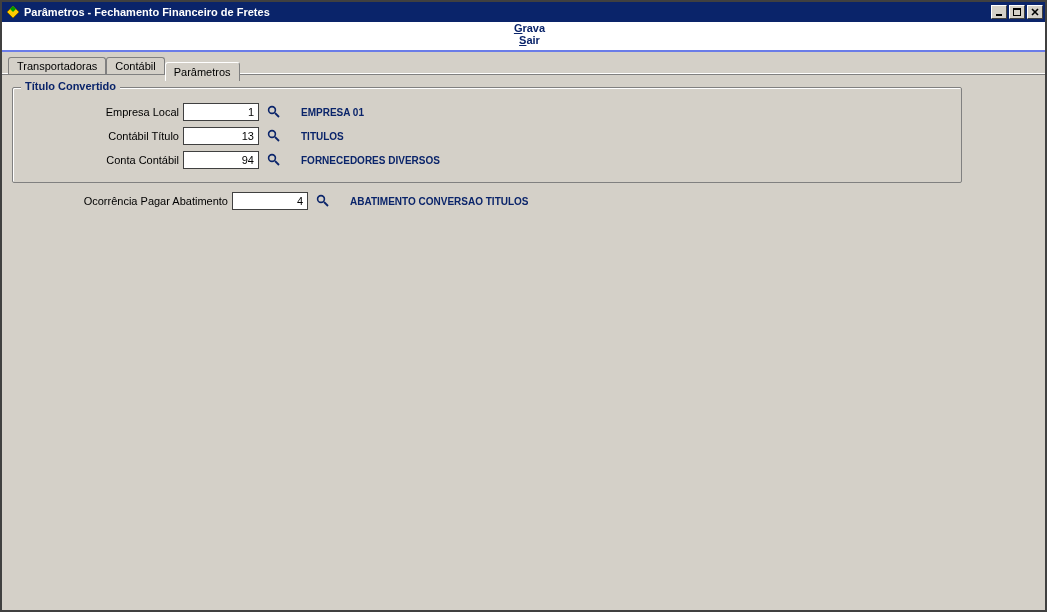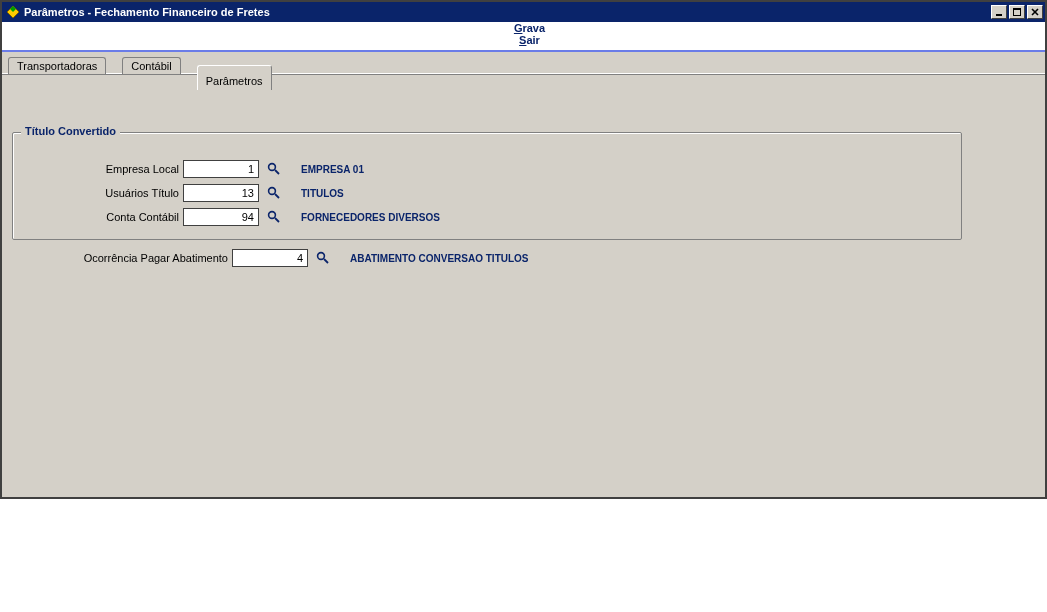--- a/index.html
+++ b/index.html
@@ -5,21 +5,21 @@
   * { box-sizing: border-box; }
   body {
     margin: 0;
     font-family: Tahoma, Arial, sans-serif;
     font-size: 11px;
     background: #ffffff;
     overflow: hidden;
   }
   .window {
     width: 1047px;
-    height: 499px;
+    height: 612px;
     border: 2px solid #404040;
     background: #d4d0c8;
     position: relative;
     display: flex;
     flex-direction: column;
   }
   .titlebar {
     height: 20px;
     background: #0a246a;
     color: #ffffff;
@@ -85,49 +85,48 @@
   }
   .tab {
     padding: 2px 8px 2px 8px;
     font-size: 11px;
     color: #000000;
     background: #d4d0c8;
     border: 1px solid #808080;
     border-bottom: none;
     border-top-left-radius: 3px;
     border-top-right-radius: 3px;
-    margin-right: 16px;
+    margin-right: 0px;
     position: relative;
     top: 1px;
     cursor: pointer;
   }
   .tab.active {
     background: #d4d0c8;
     border-color: #ffffff #808080 #d4d0c8 #ffffff;
-    top: 17px;
-    padding-top: 9px;
+    top: 8px;
+    padding-top: 3px;
     padding-bottom: 3px;
     z-index: 2;
   }
   .tab-panel {
     flex: 1;
     background: #d4d0c8;
     border-top: 1px solid #808080;
     padding: 12px 10px;
   }
 
   .groupbox {
     border: 1px solid #808080;
     border-radius: 2px;
     position: relative;
     background: #d4d0c8;
-    padding: 24px 10px 10px 10px;
+    padding: 12px 10px 10px 10px;
     width: 950px;
     box-shadow: inset 1px 1px 0 #ffffff;
-    margin-top: 45px;
   }
   .groupbox .legend {
     position: absolute;
     top: -8px;
     left: 8px;
     background: #d4d0c8;
     padding: 0 4px;
     font-weight: bold;
     color: #0a246a;
     font-size: 11px;
@@ -237,21 +236,21 @@
         <span class="lookup-btn">
           <svg width="14" height="14" viewBox="0 0 14 14">
               <circle cx="5" cy="5" r="3.4" fill="none" stroke="#0a246a" stroke-width="1.6"></circle>
               <line x1="8" y1="8" x2="12" y2="12" stroke="#0a246a" stroke-width="1.8"></line>
             </svg>
         </span>
         <span class="lookup-desc">EMPRESA 01</span>
       </div>
 
       <div class="form-row">
-        <span class="form-label">Usuários Título</span>
+        <span class="form-label">Contábil Título</span>
         <input class="form-input" value="13" style="">
         <span class="lookup-btn">
           <svg width="14" height="14" viewBox="0 0 14 14">
               <circle cx="5" cy="5" r="3.4" fill="none" stroke="#0a246a" stroke-width="1.6"></circle>
               <line x1="8" y1="8" x2="12" y2="12" stroke="#0a246a" stroke-width="1.8"></line>
             </svg>
         </span>
         <span class="lookup-desc">TITULOS</span>
       </div>
 

